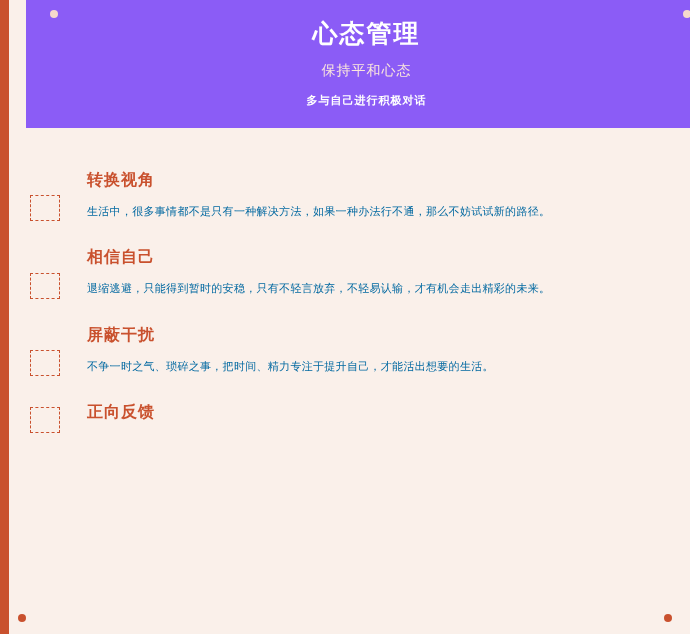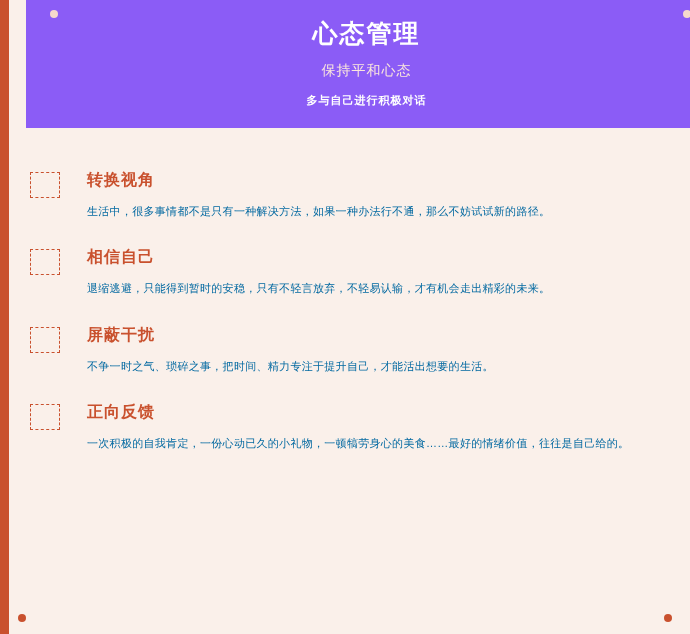--- a/index.html
+++ b/index.html
@@ -77,21 +77,21 @@
   .content {
     position: absolute;
     left: 9px;
     top: 128px;
     width: 681px;
     height: 506px;
     padding: 42px 30px 0 21px;
   }
   .item {
     display: flex;
-    align-items: flex-start;
+    align-items: flex-end;
     margin-bottom: 26px;
   }
   .checkbox {
     width: 30px;
     height: 26px;
     border: 1px dashed #c9512e;
     flex: 0 0 30px;
     margin-top: 2px;
     margin-right: 27px;
     background: transparent;
@@ -152,21 +152,20 @@
       <div class="item-body">
         <div class="item-title">屏蔽干扰</div>
         <div class="item-text">不争一时之气、琐碎之事，把时间、精力专注于提升自己，才能活出想要的生活。</div>
       </div>
     </div>
 
     <div class="item">
       <div class="checkbox"></div>
       <div class="item-body">
         <div class="item-title">正向反馈</div>
-        <div class="item-text">一次积极的自我肯定，一份心动已久的小礼物，一顿犒劳身心的美食……最好的情绪价值，往往是自己给的。</div>
       </div>
     </div>
 
   </div>
 
   <div class="dot dot-bl"></div>
   <div class="dot dot-br"></div>
 
 </div>
 

